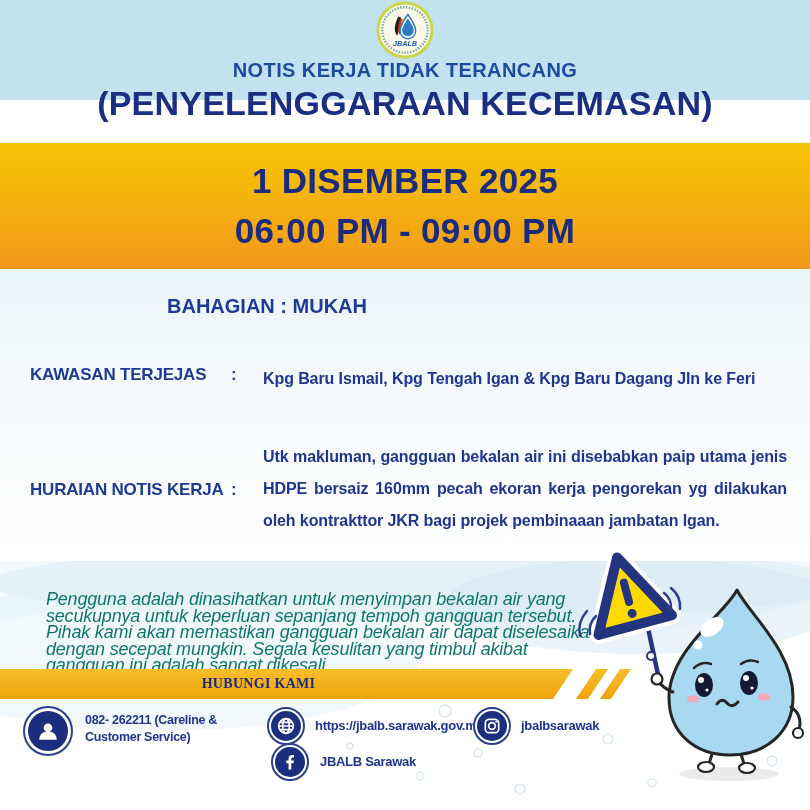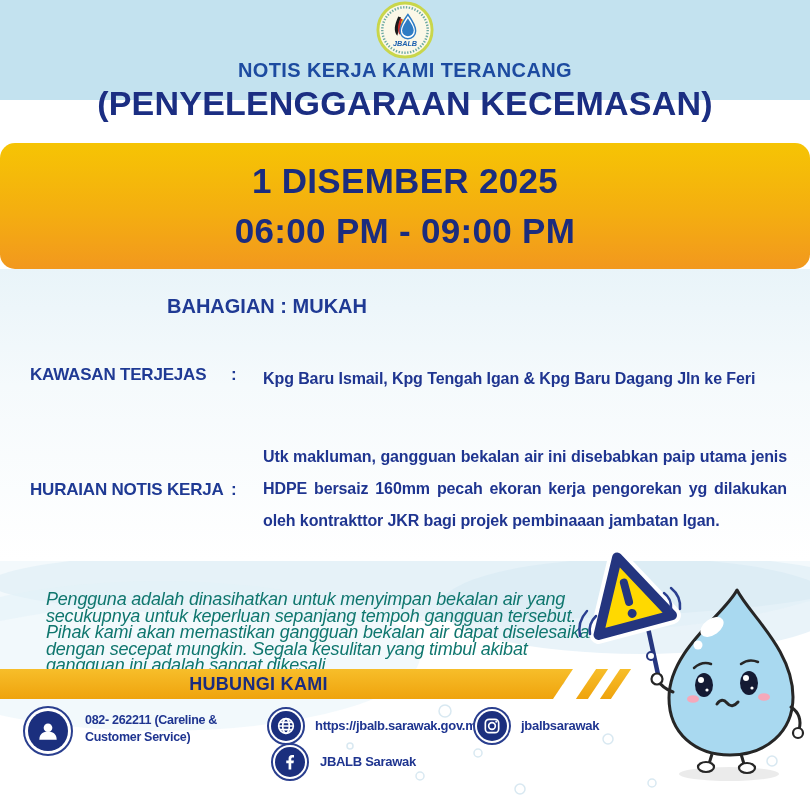--- a/index.html
+++ b/index.html
@@ -12,21 +12,21 @@
   .header { position:absolute; top:0; left:0; width:810px; height:100px; background:#C3E2EF; }
   .logo { position:absolute; top:1px; left:50%; transform:translateX(-50%); width:58px; height:58px; }
   .notice-type { position:absolute; top:59px; left:0; width:810px; text-align:center;
                  font-size:20px; font-weight:bold; color:#1D4BA0; letter-spacing:.4px; }
   .poster-title { position:absolute; top:84px; left:0; width:810px; text-align:center;
                   font-size:34px; font-weight:bold; color:#1B2E82; letter-spacing:.2px; }
 
   
   .banner { position:absolute; top:143px; left:0; width:810px; height:126px;
             background:linear-gradient(180deg,#F6C404 0%,#F4AE10 55%,#F2981E 100%);
-            text-align:center; padding-top:13px;border-radius:15px; }
+            text-align:center; padding-top:13px; }
   .banner .line { font-size:35px; font-weight:bold; color:#1B2C7E; line-height:50px; letter-spacing:.3px; }
 
   
   .mid { position:absolute; top:269px; left:0; width:810px; height:292px;
          background:linear-gradient(180deg,#E9F4F9 0%,#F5FAFC 40%,#FFFFFF 100%); }
   .region-row { position:absolute; top:26px; left:0; width:674px; height:26px;margin-left:40px; }
   .bahagian { position:absolute; left:127px; top:0; font-size:20px; font-weight:bold; color:#1F3A94; }
   .daerah   { position:absolute; left:413px; top:0; font-size:20px; font-weight:bold; color:#1F3A94; }
   .detail-label { position:absolute; left:30px; font-size:17px; font-weight:bold; color:#1F3A94; letter-spacing:-0.2px; }
   .detail-colon { position:absolute; left:231px; font-size:17px; font-weight:bold; color:#1F3A94; }
@@ -40,21 +40,21 @@
   
   .splash { position:absolute; top:561px; left:0; width:810px; height:249px; background:#ffffff; }
   .splash-bg { position:absolute; inset:0; }
   .advisory { position:absolute; left:20px; top:30px; width:558px;
               font-size:18px; font-style:italic; color:#0f766e; line-height:16.5px; letter-spacing:-0.2px;margin-left:26px; }
 
   .hubungi-bar { position:absolute; left:0; top:108px; width:573px; height:30px;
                  background:linear-gradient(180deg,#F7BE2A 0%,#EFA30D 100%);
                  clip-path:polygon(0 0,100% 0,calc(100% - 20px) 100%,0 100%);
                  display:flex; align-items:center; justify-content:center; padding-right:56px; }
-  .hubungi-bar span { font-size:18px; font-weight:bold; color:#1B2C7E; letter-spacing:.3px; }
+  .hubungi-bar span { font-size:14px; font-weight:bold; color:#1B2C7E; letter-spacing:.3px;font-family:Liberation Serif, serif; }
   .stripe { position:absolute; top:108px; height:30px; background:linear-gradient(180deg,#F7BE2A,#EFA30D); transform:skewX(-34deg); }
   .stripe-1 { left:586px; width:12px; }
   .stripe-2 { left:610px; width:11px; }
 
   
   .contact-item { position:absolute; display:flex; align-items:flex-start; }
   .ci-icon { border-radius:50%; background:#ffffff; border:2px solid #2A3F8F; flex:0 0 auto;
              display:flex; align-items:center; justify-content:center; }
   .ci-icon .inner { border-radius:50%; background:#1B2F7E; display:flex; align-items:center; justify-content:center; }
   .ci-label { font-weight:bold; color:#1F3590; letter-spacing:-0.3px; }
@@ -86,21 +86,21 @@
     <svg class="logo" viewBox="0 0 60 60">
       <circle cx="30" cy="30" r="28" fill="#FBF8E8" stroke="#C9D64B" stroke-width="3"></circle>
       <circle cx="30" cy="30" r="23.5" fill="none" stroke="#3E8F8C" stroke-width="2.5" stroke-dasharray="1.4 1.6" opacity="0.75"></circle>
       <path d="M23,16 C19,25 18,31 22,36 C24,30 23,23 26,17 Z" fill="#1a1a1a"></path>
       <path d="M25,18 C22,26 22,31 24.5,35 C26,30 25,24 27.5,18.5 Z" fill="#C62828"></path>
       <path d="M27,19 C25,26 25,30 26.5,34 C28,30 27,24 29,19.5 Z" fill="#F2B705"></path>
       <path d="M33,14 C33,14 41,25 41,31 a8,8 0 1,1 -16,0 C25,25 33,14 33,14 Z" fill="#ffffff" stroke="#2F7CC4" stroke-width="1.5"></path>
       <path d="M33,18 C33,18 39,26 39,30.5 a6,6 0 1,1 -12,0 C27,26 33,18 33,18 Z" fill="#2F7CC4"></path>
       <text x="30" y="47" text-anchor="middle" font-size="7.5" font-weight="bold" font-style="italic" fill="#1B5FAF" font-family="Liberation Sans, sans-serif">JBALB</text>
     </svg>
-    <div class="notice-type">NOTIS KERJA KAMI TERANCANG</div>
+    <div class="notice-type">NOTIS KERJA TIDAK TERANCANG</div>
     <div class="poster-title">(PENYELENGGARAAN KECEMASAN)</div>
   </div>
 
   <div class="banner">
     <div class="line">1 DISEMBER 2025</div>
     <div class="line">06:00 PM - 09:00 PM</div>
   </div>
 
   <div class="mid">
     <div class="region-row">

